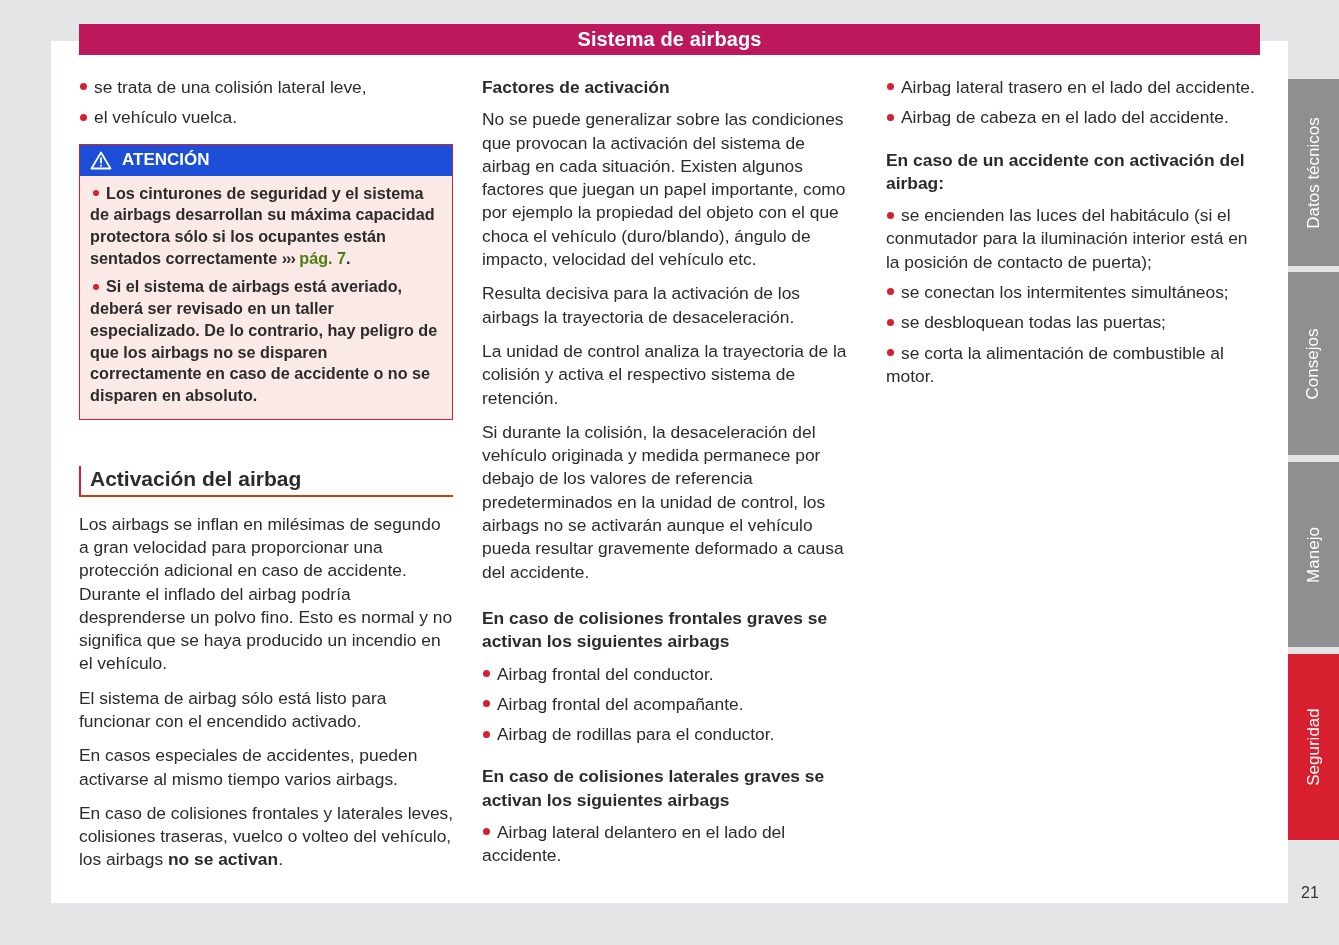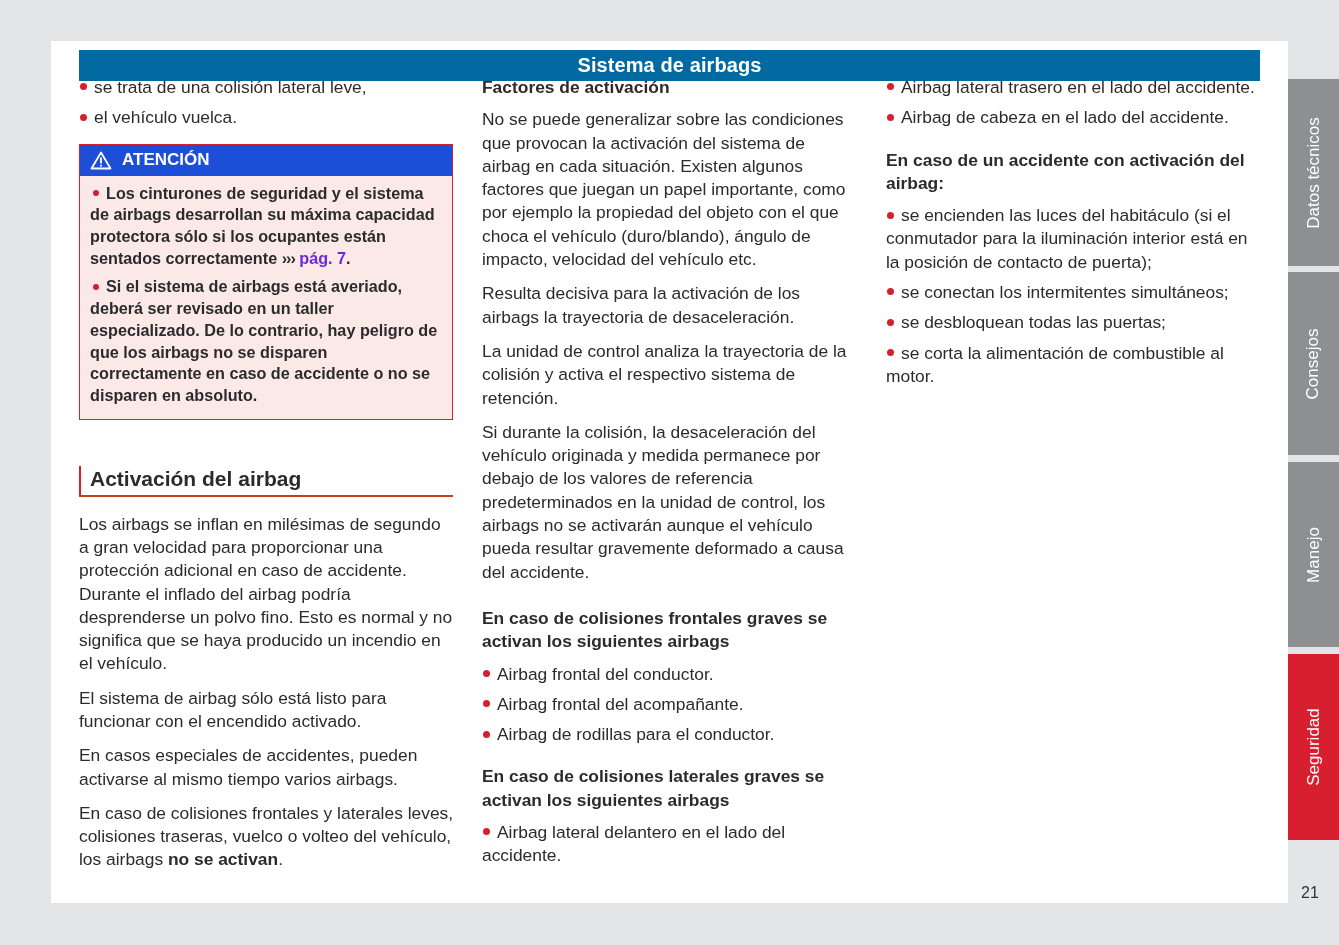--- a/index.html
+++ b/index.html
@@ -8,22 +8,22 @@
       background: #e4e5e7;
       font-family: "Liberation Sans", sans-serif;
       color: #2b2b2b;
     }
     .page {
       position: absolute; left: 51px; top: 41px; width: 1237px; height: 862px;
       background: #ffffff;
     }
     .header-bar {
       position: absolute; left: 79px; top: 24px; width: 1181px; height: 31px;
-      background: #0369a1;
-      display: flex; align-items: center; justify-content: center; margin-top: 26px;
+      background: #be185d;
+      display: flex; align-items: center; justify-content: center;
     }
     .header-title {
       color: #ffffff; font-weight: bold; font-size: 20px; letter-spacing: 0.1px;
     }
     .col {
       position: absolute; top: 76px;
       font-size: 17.4px; line-height: 23.3px;
     }
     .col1 { left: 79px; width: 375px; }
     .col2 { left: 482px; width: 375px; }
@@ -51,21 +51,21 @@
       background: #1d4ed8; color: #fff; font-weight: bold; font-size: 17px;
       height: 31px; display: flex; align-items: center; padding-left: 10px;
     }
     .warning-head svg { margin-right: 10px; }
     .warning-body {
       padding: 7px 10px 5px 10px; font-weight: bold; font-size: 16.2px; line-height: 21.7px;
       color: #2b2b2b;
     }
     .warning-body .bullet { margin-bottom: 7px; }
     .warning-body .dot { width: 6px; height: 6px; margin: -3px 7px 0 3px; }
-    .ref { color: #6d28d9; }
+    .ref { color: #4d7c0f; }
     .ref-arrow { color: #2b2b2b; letter-spacing: -1px; }
 
     .section-title {
       margin-top: 46px; margin-bottom: 16px;
       border-left: 2px solid #d71f30; border-bottom: 2px solid #c2410c;
       padding: 0 0 3px 9px; font-weight: bold; font-size: 21px; line-height: 26px;
       width: 363px;
     }
 
     

